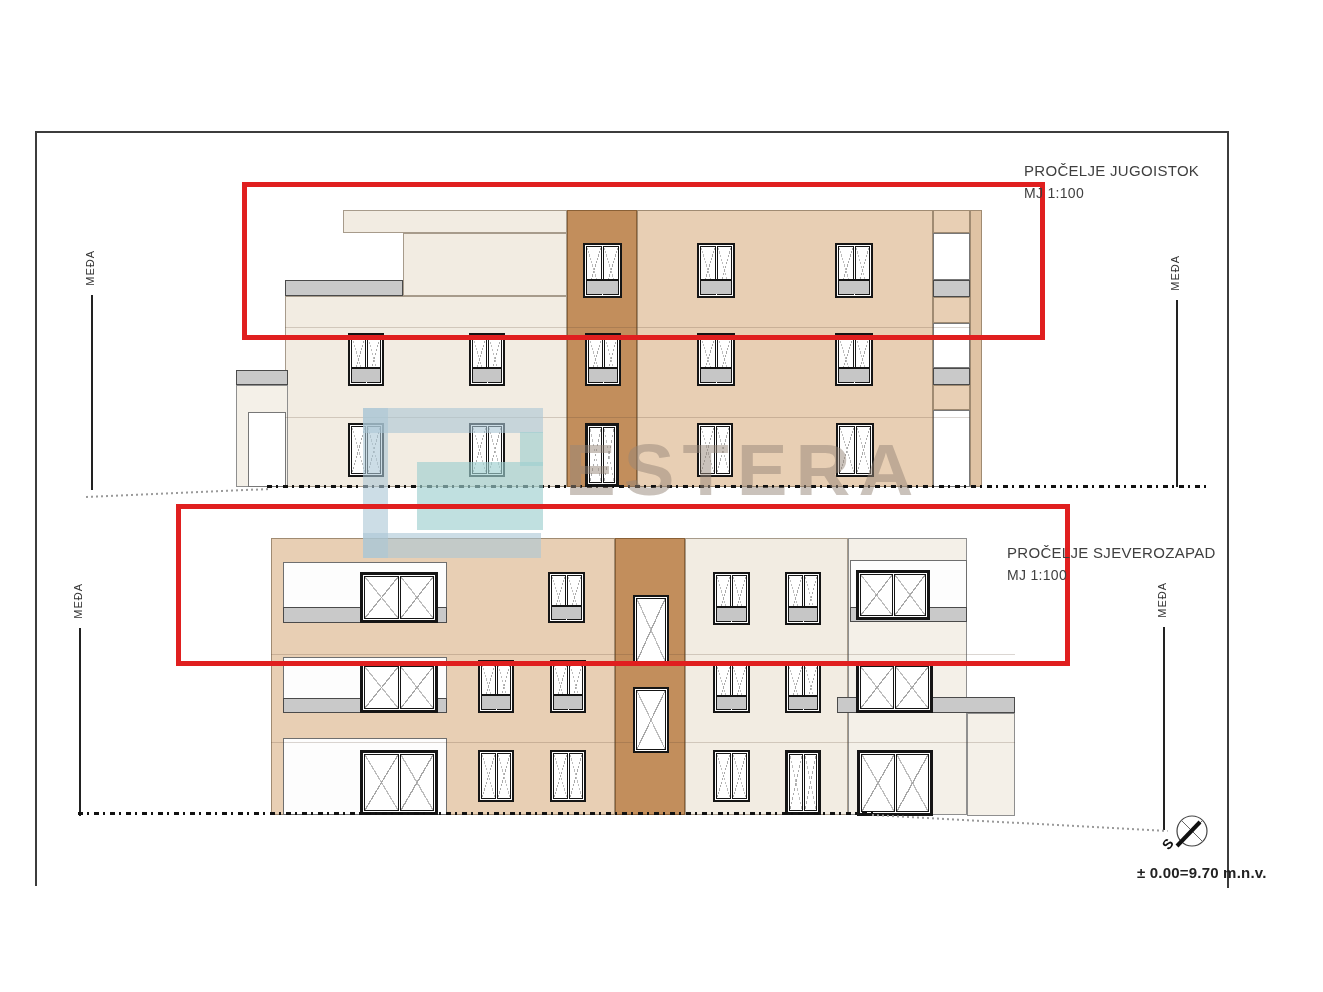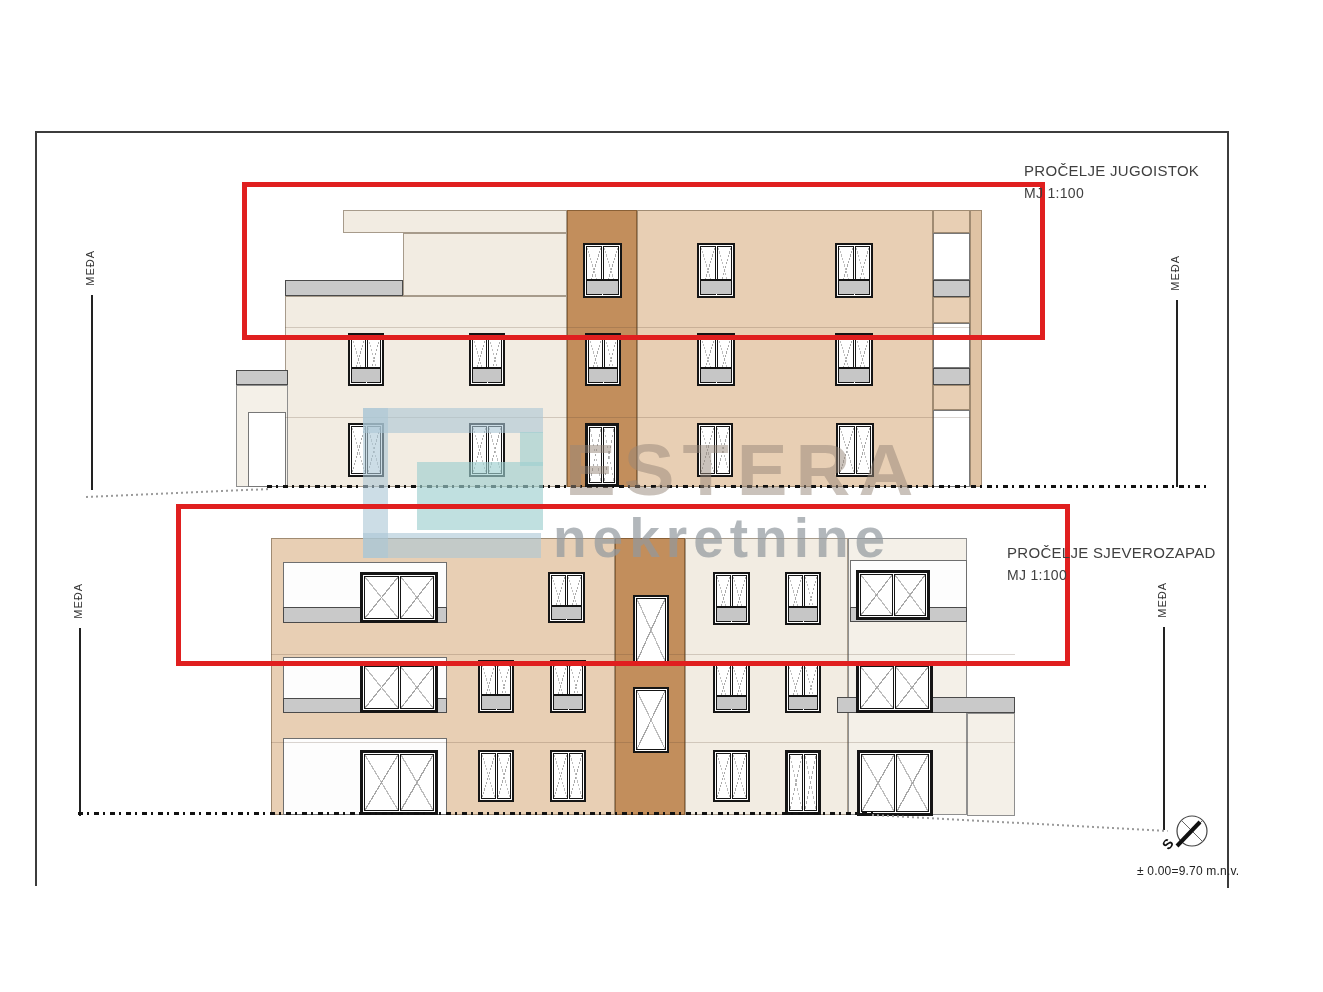--- a/index.html
+++ b/index.html
@@ -45,21 +45,21 @@
   
   .wm-bar{position:absolute;z-index:40;}
   .wm-brand{position:absolute;z-index:40;font-weight:bold;font-size:76px;letter-spacing:8px;
             color:rgba(150,134,120,.5);transform:scaleY(.95);transform-origin:left top;}
   .wm-sub{position:absolute;z-index:40;font-weight:bold;font-size:55px;letter-spacing:6px;
           color:rgba(145,152,158,.7);}
   
   .compass{position:absolute;z-index:60;}
   .compass-s{position:absolute;z-index:61;font-size:14px;font-weight:bold;color:#111;
              transform:rotate(-50deg);}
-  .level-note{position:absolute;z-index:60;font-size:12px;font-weight:normal;color:#222;letter-spacing:.2px;}
+  .level-note{position:absolute;z-index:60;font-size:15px;font-weight:bold;color:#222;letter-spacing:.2px;}
 </style>
 </head>
 <body>
 
 <div id="canvas">
 
   <div class="frame-line" style="left:35px;top:131px;width:1193px;height:2px;"></div>
   <div class="frame-line" style="left:35px;top:131px;width:2px;height:755px;"></div>
   <div class="frame-line" style="left:1227px;top:131px;width:2px;height:757px;"></div>
 
@@ -260,21 +260,20 @@
   <div class="mline" style="left:1163px;top:627px;height:203px;"></div>
   <div class="mlabel" style="left:1156px;top:582px;">MEĐA</div>
 
   <div class="wm-bar" style="left:363px;top:408px;width:25px;height:150px;background:rgba(170,198,214,.6);"></div>
   <div class="wm-bar" style="left:363px;top:408px;width:180px;height:25px;background:rgba(170,198,214,.6);"></div>
   <div class="wm-bar" style="left:363px;top:533px;width:178px;height:25px;background:rgba(170,198,214,.6);"></div>
   <div class="wm-bar" style="left:417px;top:462px;width:126px;height:68px;background:rgba(158,208,208,.65);"></div>
   <div class="wm-bar" style="left:520px;top:432px;width:23px;height:34px;background:rgba(158,208,208,.65);"></div>
 
   <div class="wm-brand" style="left:565px;top:428px;">ESTERA</div>
-  <div class="wm-sub" style="left:553px;top:506px;">nekretnine</div>
 
   <div class="hl" style="left:242px;top:182px;width:793px;height:148px;"></div>
   <div class="hl" style="left:176px;top:504px;width:884px;height:152px;"></div>
 
   <div class="etitle" style="left:1024px;top:160px;">
     <div>PROČELJE JUGOISTOK</div>
     <div class="scale">MJ 1:100</div>
   </div>
   <div class="etitle" style="left:1007px;top:542px;">
     <div>PROČELJE SJEVEROZAPAD</div>

